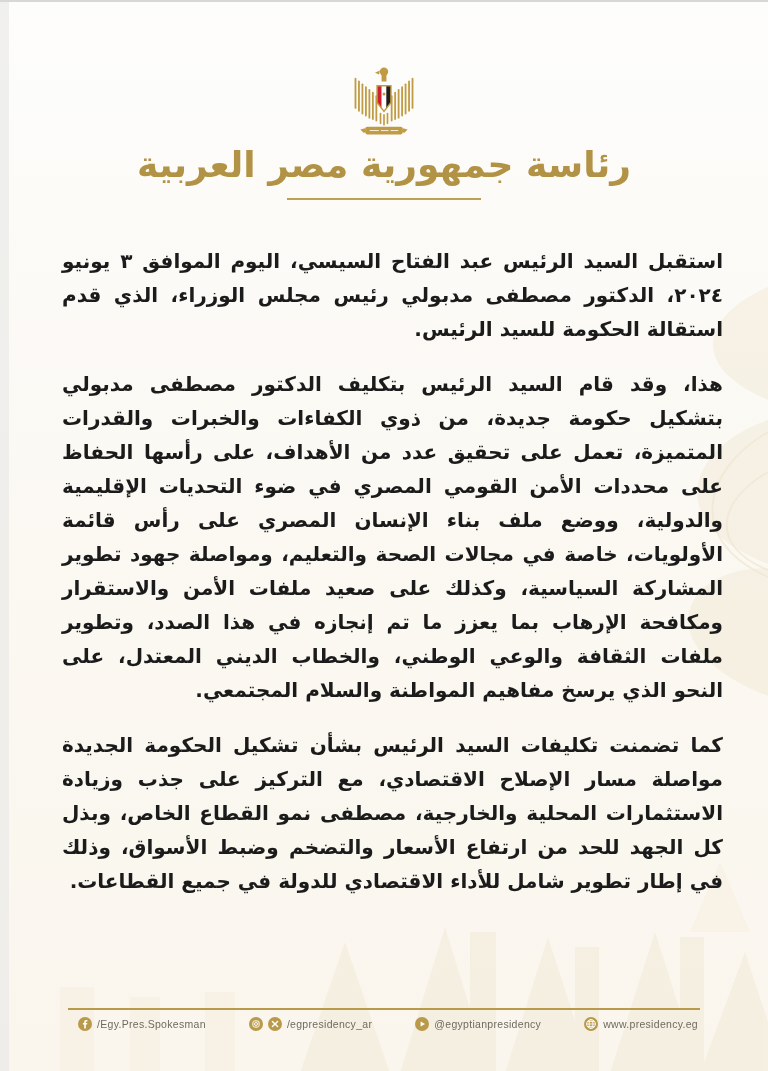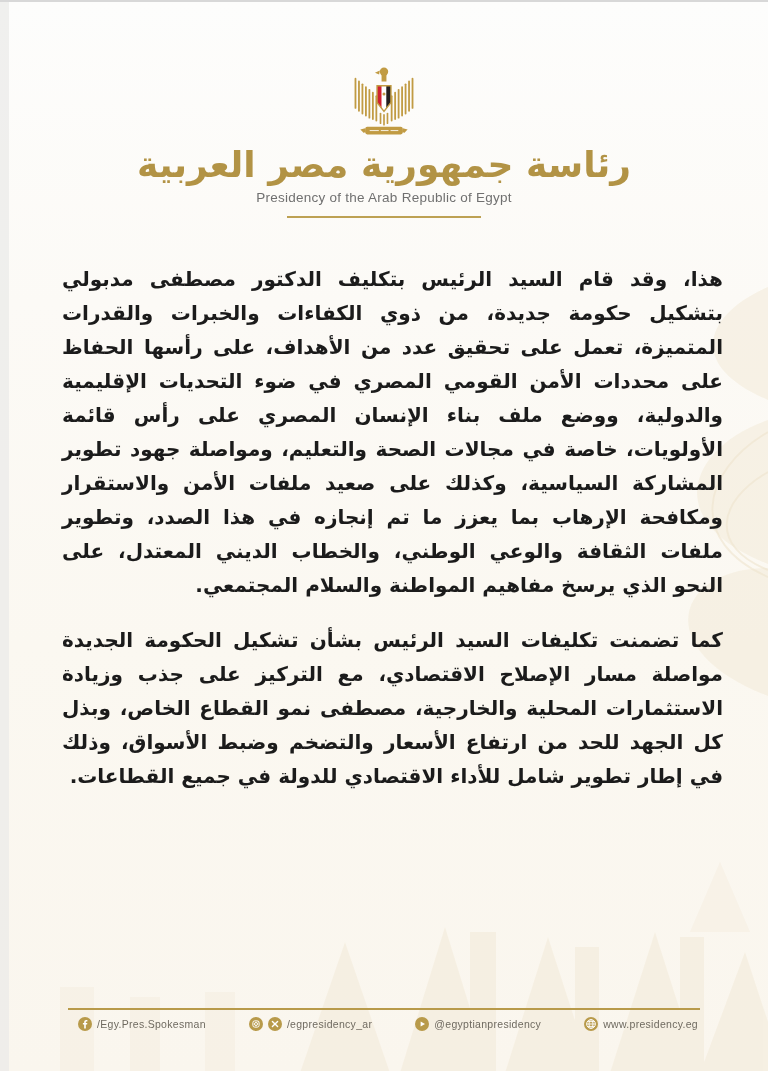--- a/index.html
+++ b/index.html
@@ -162,26 +162,26 @@
         <g stroke="#ffffff" stroke-width="1.2" stroke-linecap="round">
           <line x1="26" y1="92.5" x2="38" y2="92.5"></line>
           <line x1="42" y1="92.5" x2="52" y2="92.5"></line>
           <line x1="56" y1="92.5" x2="66" y2="92.5"></line>
         </g>
       </g>
     </svg>
 
     <div class="title-ar">رئاسة جمهورية مصر العربية</div>
 
-    <div class="title-en">Presidency of the Arab Republic of Egypt</div>
 
     <div class="header-divider"></div>
   </div>
 
   <div class="content layer">
+    <p>استقبل السيد الرئيس عبد الفتاح السيسي، اليوم الموافق ٣ يونيو ٢٠٢٤، الدكتور مصطفى مدبولي رئيس مجلس الوزراء، الذي قدم استقالة الحكومة للسيد الرئيس.</p>
     <p>هذا، وقد قام السيد الرئيس بتكليف الدكتور مصطفى مدبولي بتشكيل حكومة جديدة، من ذوي الكفاءات والخبرات والقدرات المتميزة، تعمل على تحقيق عدد من الأهداف، على رأسها الحفاظ على محددات الأمن القومي المصري في ضوء التحديات الإقليمية والدولية، ووضع ملف بناء الإنسان المصري على رأس قائمة الأولويات، خاصة في مجالات الصحة والتعليم، ومواصلة جهود تطوير المشاركة السياسية، وكذلك على صعيد ملفات الأمن والاستقرار ومكافحة الإرهاب بما يعزز ما تم إنجازه في هذا الصدد، وتطوير ملفات الثقافة والوعي الوطني، والخطاب الديني المعتدل، على النحو الذي يرسخ مفاهيم المواطنة والسلام المجتمعي.</p>
     <p>كما تضمنت تكليفات السيد الرئيس بشأن تشكيل الحكومة الجديدة مواصلة مسار الإصلاح الاقتصادي، مع التركيز على جذب وزيادة الاستثمارات المحلية والخارجية، مصطفى نمو القطاع الخاص، وبذل كل الجهد للحد من ارتفاع الأسعار والتضخم وضبط الأسواق، وذلك في إطار تطوير شامل للأداء الاقتصادي للدولة في جميع القطاعات.</p>
   </div>
 
   <div class="footer-divider"></div>
 
   <div class="footer-row">
 
     <a class="social">
       <svg width="14" height="14" viewBox="0 0 14 14">

